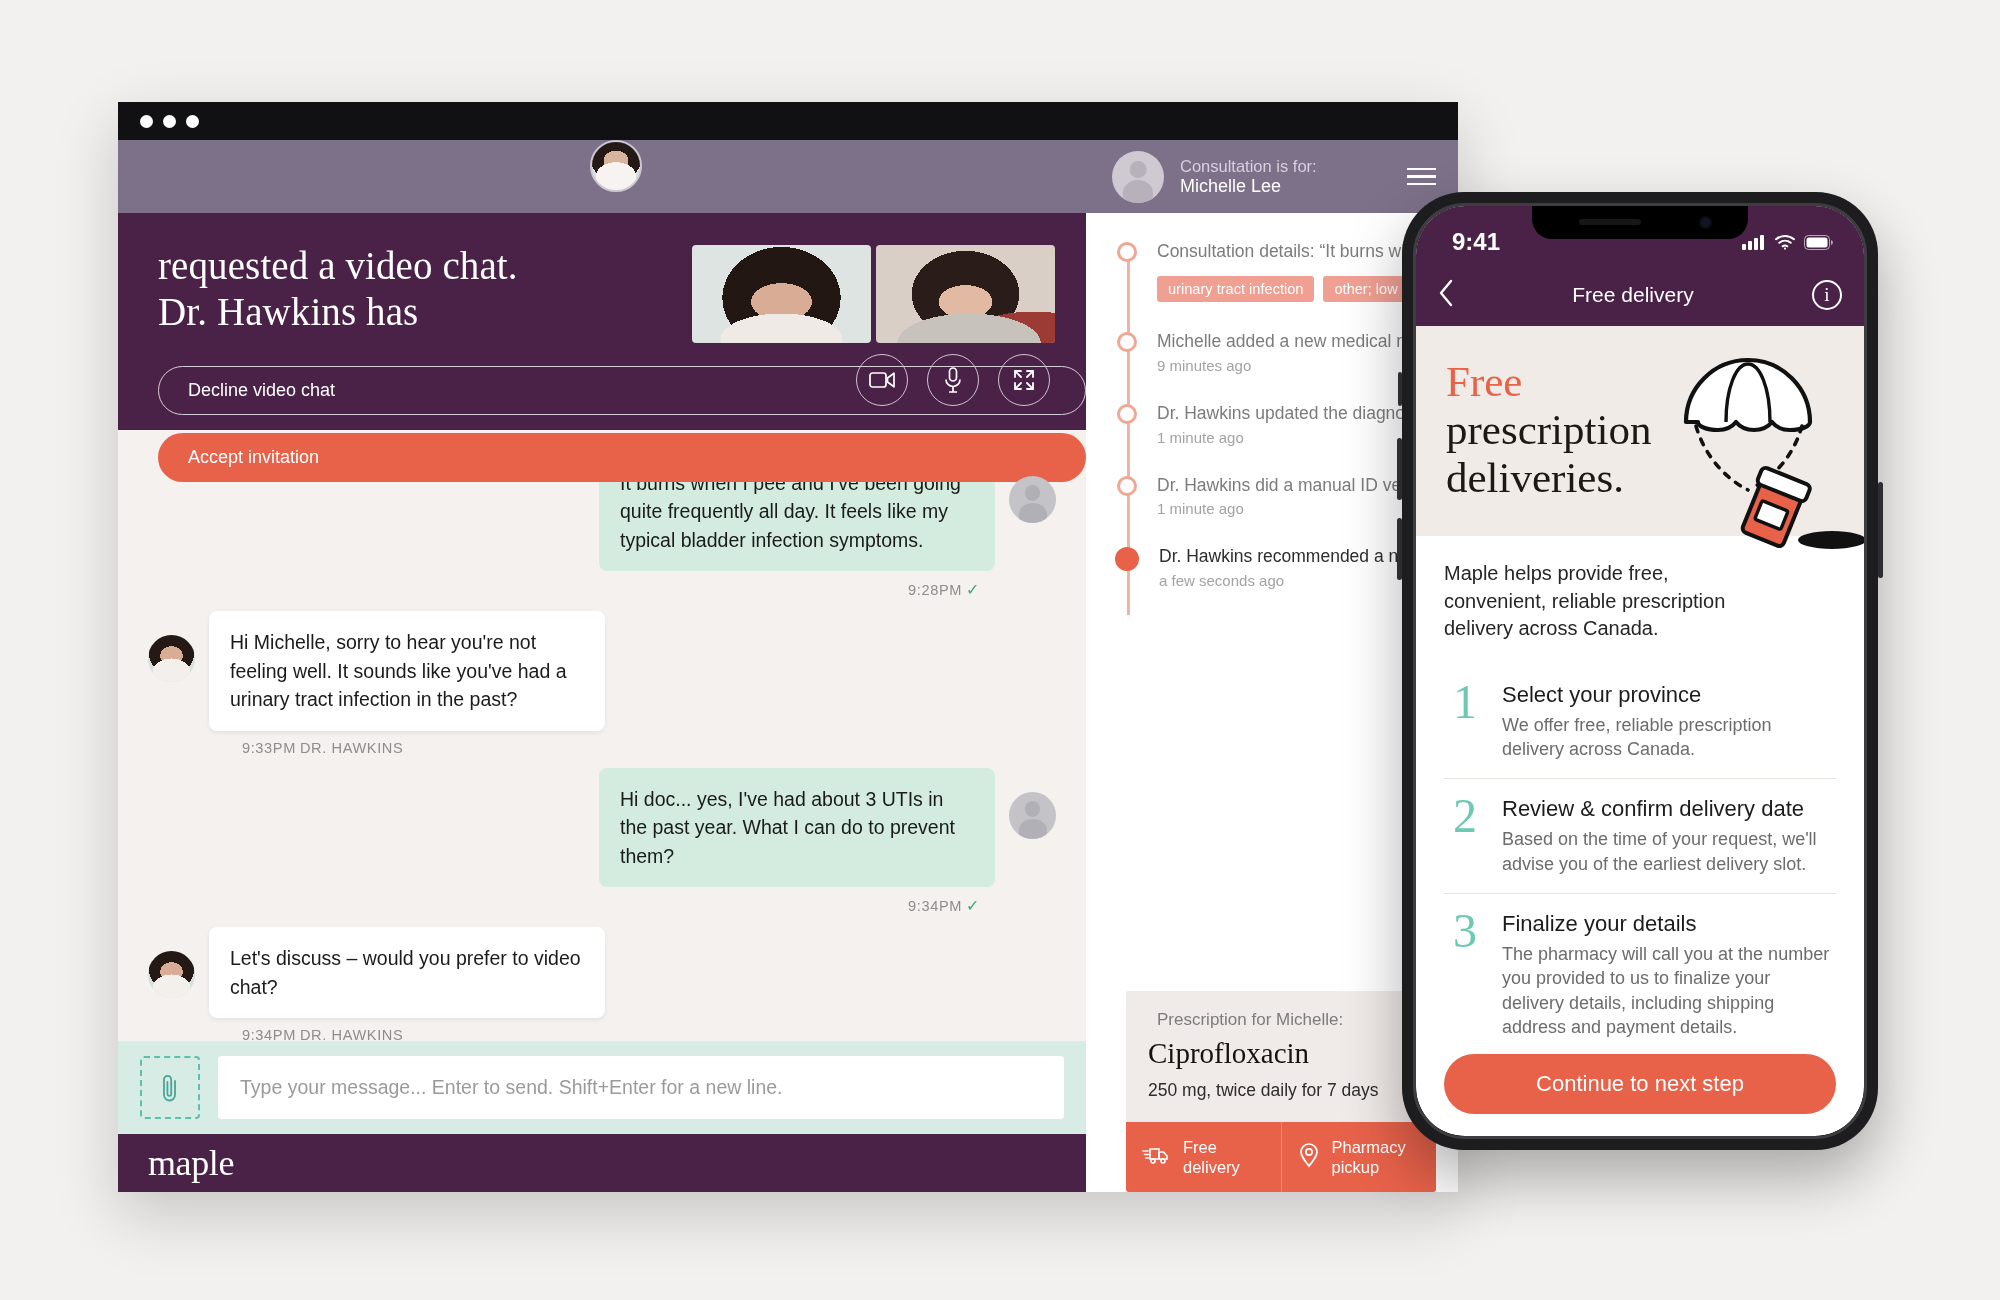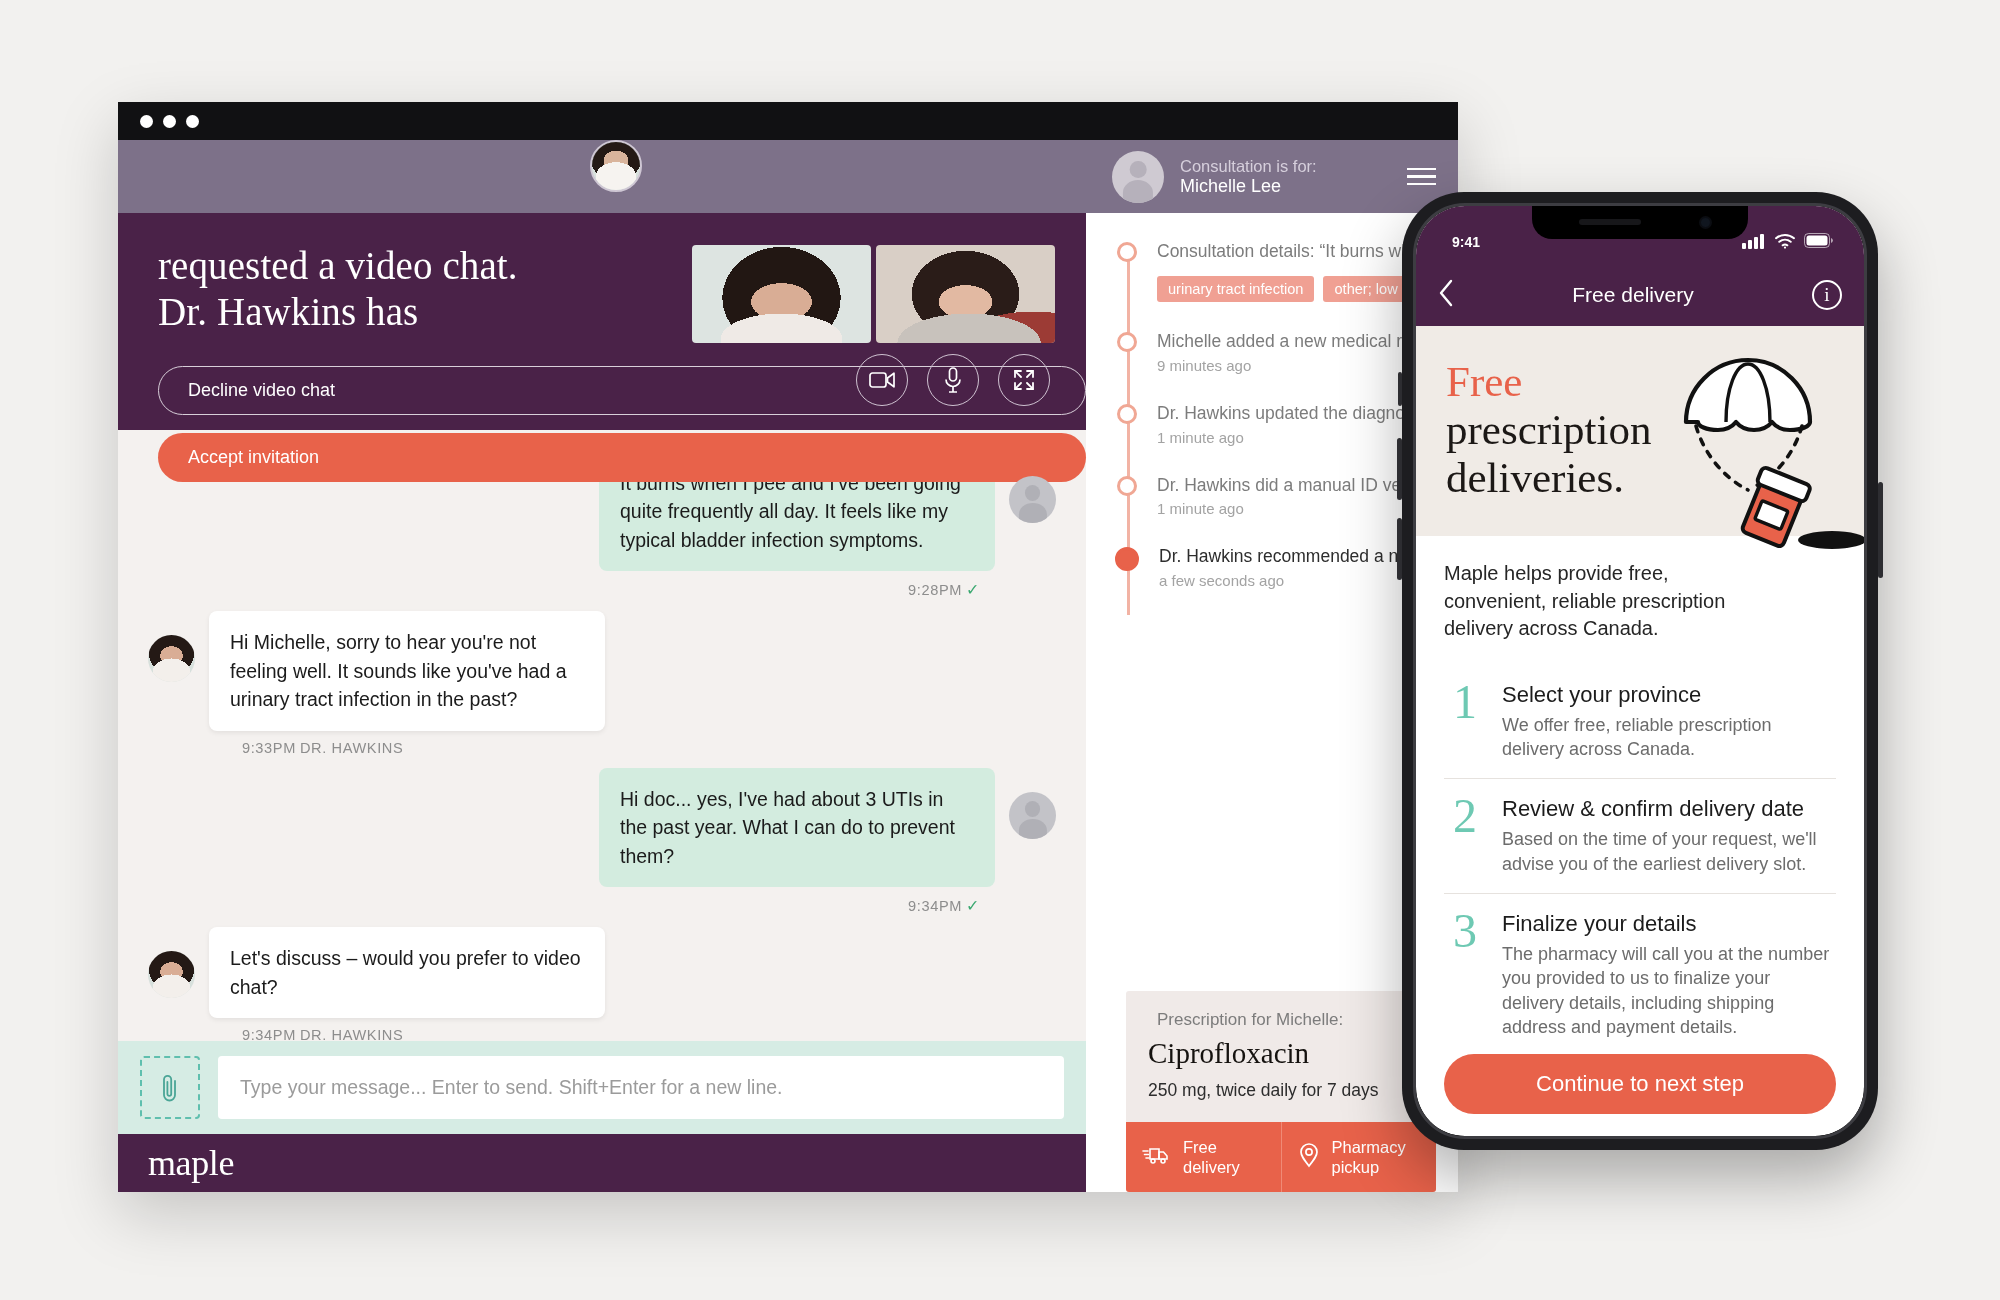--- a/index.html
+++ b/index.html
@@ -224,21 +224,21 @@
   .phone-screen { position: absolute; inset: 0; border-radius: 49px; overflow: hidden; background: #fff; display: flex; flex-direction: column; }
   .notch {
     position: absolute; left: 50%; transform: translateX(-50%); top: 0;
     width: 216px; height: 33px; background: #000; border-radius: 0 0 20px 20px; z-index: 9;
   }
   .notch .speaker { position: absolute; left: 36%; top: 13px; transform: translateX(-50%); width: 62px; height: 6px; background: #17171a; border-radius: 4px; }
   .notch .cam { position: absolute; right: 36px; top: 10px; width: 13px; height: 13px; border-radius: 50%; background: #10161f; border:2px solid #0b0d12;}
   .sidebtn { position:absolute; background:#2d2d31; border-radius:3px; }
   .statusbar {
     height: 58px; background: #4a2248; display: flex; align-items: center;
-    justify-content: space-between; padding: 14px 30px 0 36px; color: #fff; font-size: 14px; font-weight: bold;
+    justify-content: space-between; padding: 14px 30px 0 36px; color: #fff; font-size: 24px; font-weight: bold;
   }
   .sb-right { display: flex; align-items: center; gap: 8px; }
   .navbar {
     background: #4a2248; height: 62px; display: flex; align-items: center;
     padding: 0 22px; color: #fff;
   }
   .nav-title { flex: 1; text-align: center; font-size: 21px; }
   .info-circle {
     width: 30px; height: 30px; border-radius: 50%; border: 2px solid #fff;
     display: flex; align-items: center; justify-content: center;

